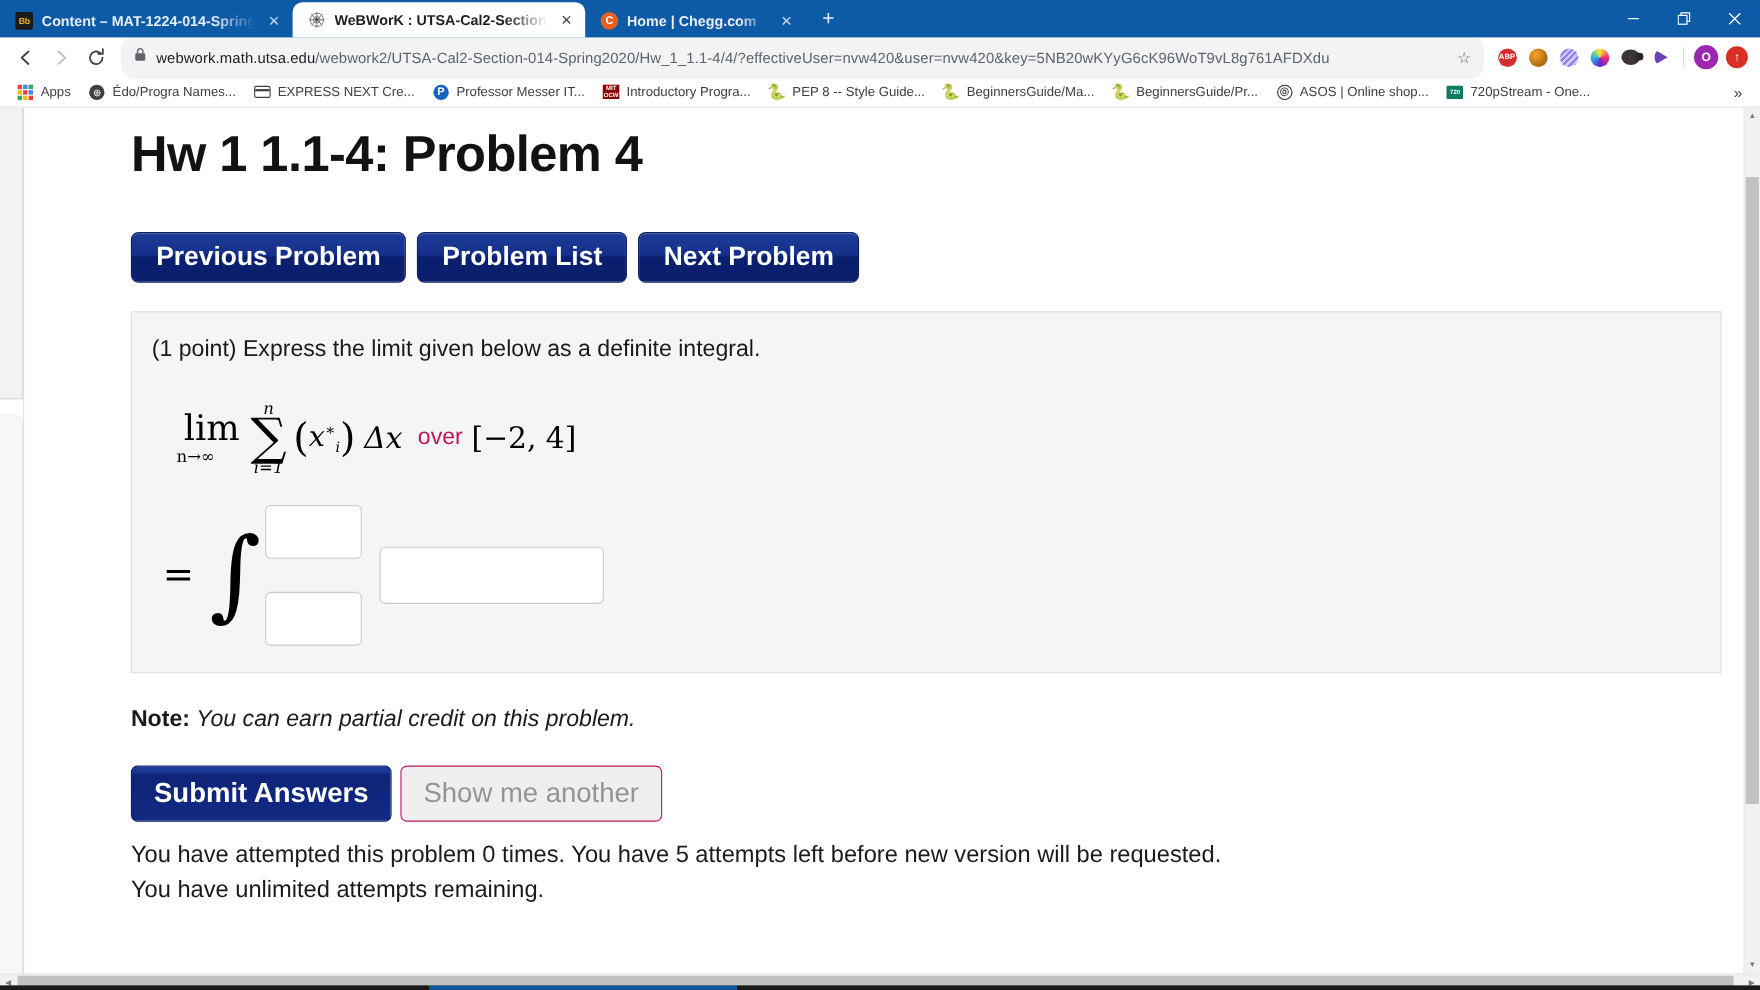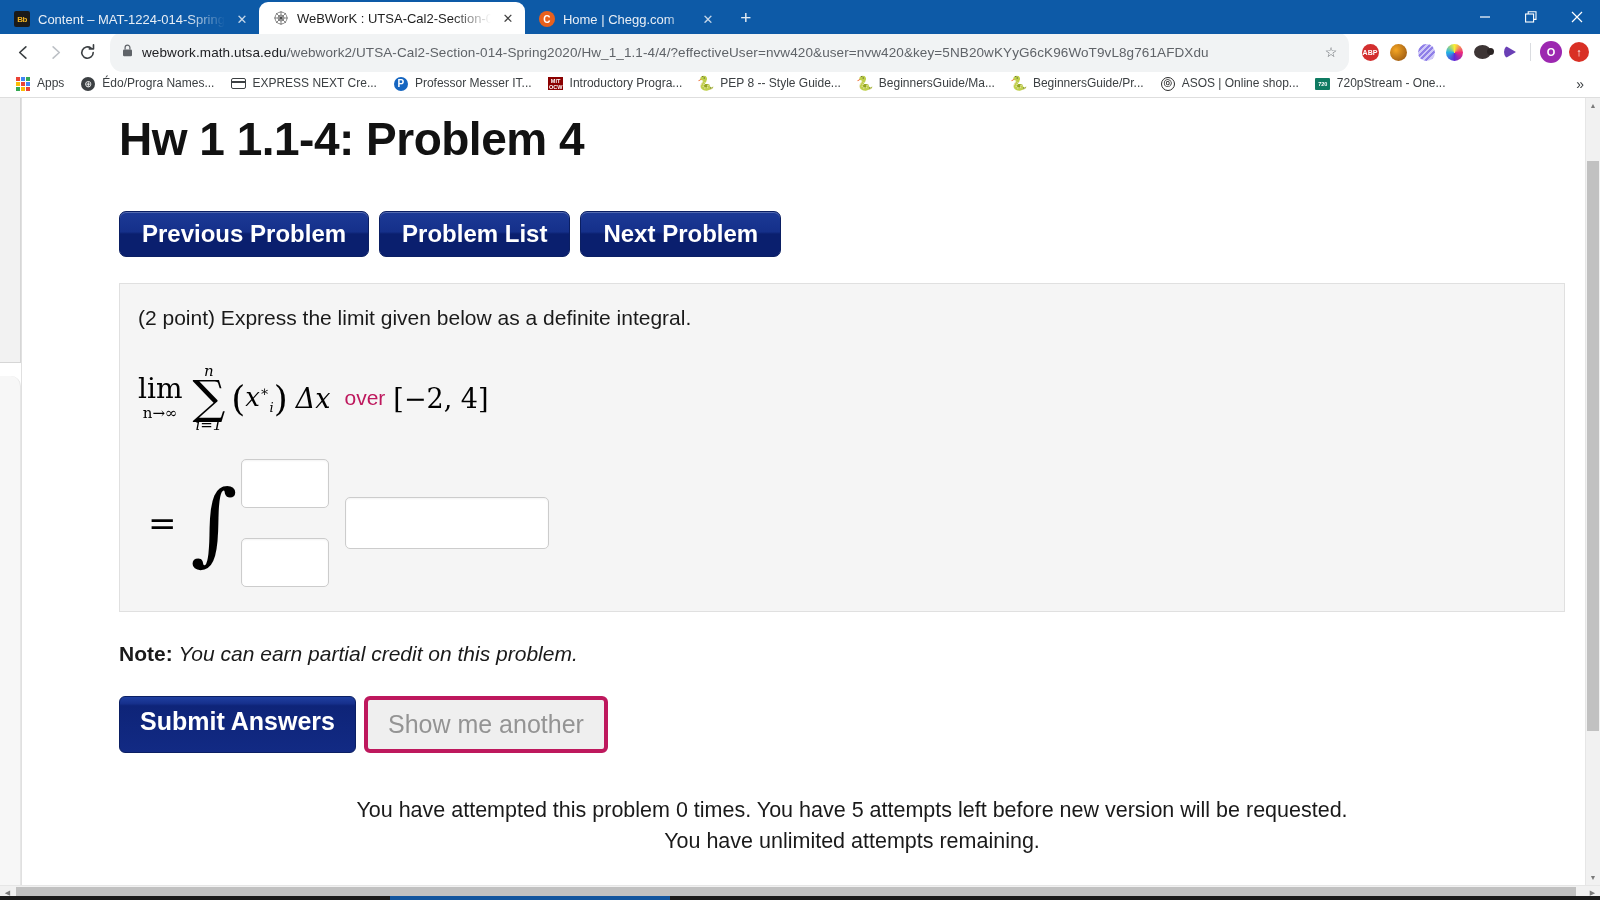--- a/index.html
+++ b/index.html
@@ -46,20 +46,21 @@
   }
   .fav-bb { background: #1a1a1a; color: #f0b323; font-size: 8px; letter-spacing: -0.5px;}
   .fav-ww { background: transparent; }
   .fav-chegg { background: #e8601c; color: #fff; border-radius: 50%; font-size: 10px; }
   .tab-title {
     flex: 1 1 auto;
     white-space: nowrap;
     overflow: hidden;
     -webkit-mask-image: linear-gradient(to right, #000 80%, transparent 100%);
     mask-image: linear-gradient(to right, #000 80%, transparent 100%);
+    font-weight: bold;
   }
   .tab-close {
     width: 18px; height: 18px;
     flex: 0 0 18px;
     display: flex; align-items: center; justify-content: center;
     font-size: 13px;
     opacity: .85;
   }
   .newtab {
     width: 30px; height: 30px;
@@ -269,21 +270,21 @@
   }
   .ptext { font-size: 21px; color: #1a1a1a; }
 
   
   .mathrow { margin-top: 34px; font-family: "DejaVu Serif", serif; color:#000; }
   .limit-expr { display: flex; align-items: center; gap: 0; font-size: 26px; }
   .lim {
     display: flex; flex-direction: column; align-items: center;
     line-height: 1; margin-right: 4px;
   }
-  .lim .top { font-family: "DejaVu Serif", serif; font-size: 28px; }
+  .lim .top { font-family: "DejaVu Serif", serif; font-size: 32px; margin-left: 29px; }
   .lim .bot { font-size: 15px; margin-top: 3px; }
   .sigma {
     display: flex; flex-direction: column; align-items: center;
     line-height: 1; margin: 0 6px;
   }
   .sigma .up { font-size: 15px; font-style: italic; }
   .sigma .glyph { font-size: 46px; line-height: .8; font-family: "DejaVu Serif", serif; }
   .sigma .dn { font-size: 15px; font-style: italic; margin-top: 2px; }
   .paren { font-size: 36px; font-weight: 300; }
   .xstar { font-style: italic; position: relative; font-size: 26px; }
@@ -333,27 +334,27 @@
     padding: 10px 20px;
     border: 1px solid #0b1f63;
     border-radius: 6px;
     background: linear-gradient(to bottom, #1f3fa0 0%, #16308c 12%, #0e2478 16%, #122a84 100%);
     line-height: 1.15;
     white-space: nowrap;
   }
   .btn-disabled {
     font-size: 25px; color: #949494; font-weight: normal;
     padding: 10px 20px;
-    border: 4px solid #be185d;
+    border: 1px solid #be185d;
     border-radius: 6px;
     background: #efefef;
     line-height: 1.15;
     white-space: nowrap;
   }
-  .attempts { margin-top: 42px; font-size: 21.5px; color: #1a1a1a; line-height: 1.45; text-align: center; }
+  .attempts { margin-top: 15px; font-size: 21.5px; color: #1a1a1a; line-height: 1.45; }
 
   
   .vscroll {
     position: absolute; right: 0; top: 0; width: 15px; bottom: 15px;
     background: #f1f1f1;
     border-left: 1px solid #e6e6e6;
   }
   .vscroll .arrow-up, .vscroll .arrow-dn {
     position:absolute; left:0; right:0; height:15px;
     display:flex;align-items:center;justify-content:center;color:#7a7a7a;font-size:7px;
@@ -585,21 +586,21 @@
       <h1 class="title">Hw 1 1.1-4: Problem 4</h1>
 
       <div class="navbtns">
         <div class="btn">Previous Problem</div>
         <div class="btn">Problem List</div>
         <div class="btn">Next Problem</div>
       </div>
 
       <div class="problem-box">
 
-        <div class="ptext">(2 point) Express the limit given below as a definite integral.</div>
+        <div class="ptext">(1 point) Express the limit given below as a definite integral.</div>
 
         <div class="mathrow">
           <div class="limit-expr">
             <span class="lim">
               <span class="top">lim</span>
               <span class="bot">n→∞</span>
             </span>
             <span class="sigma">
               <span class="up">n</span>
               <span class="glyph">∑</span>

